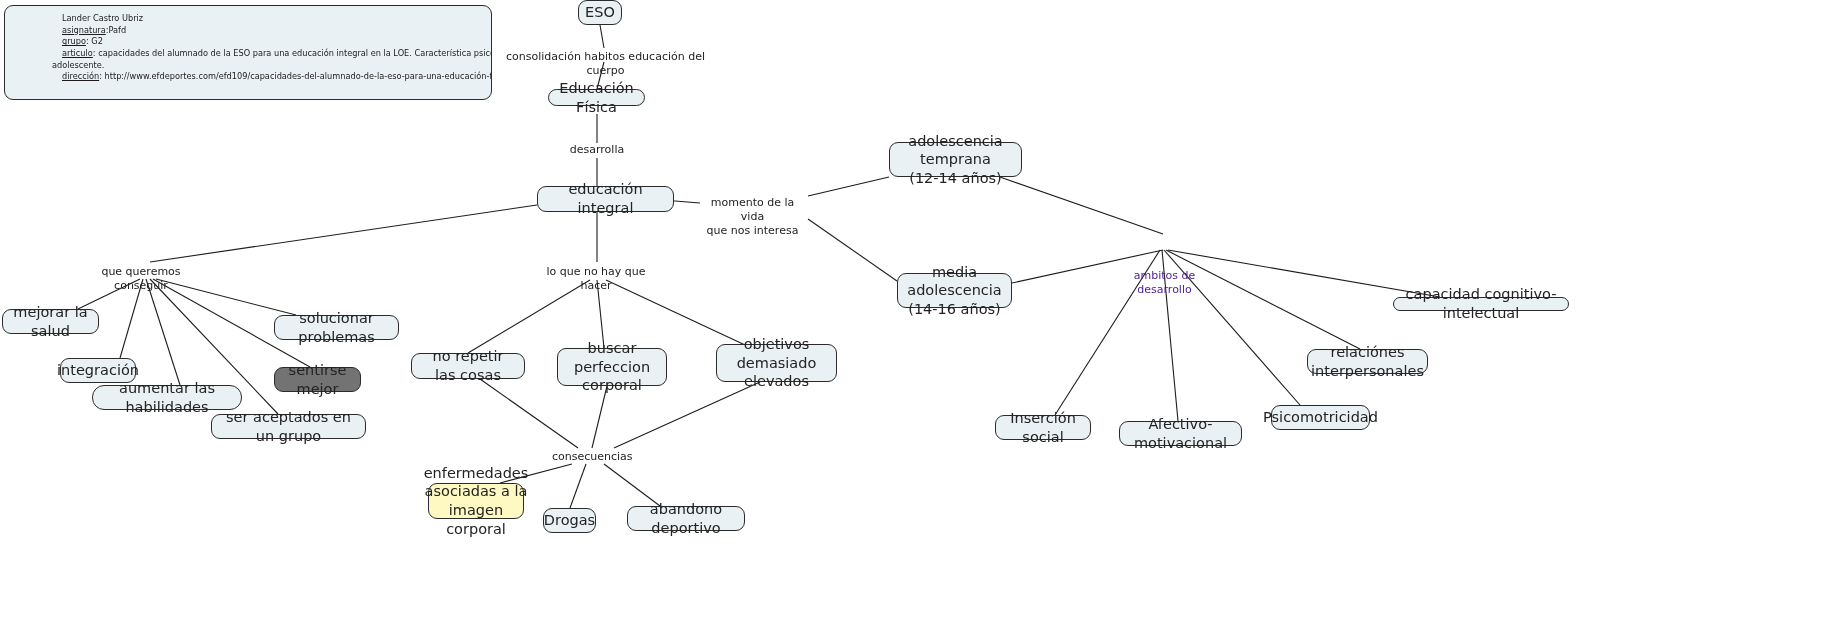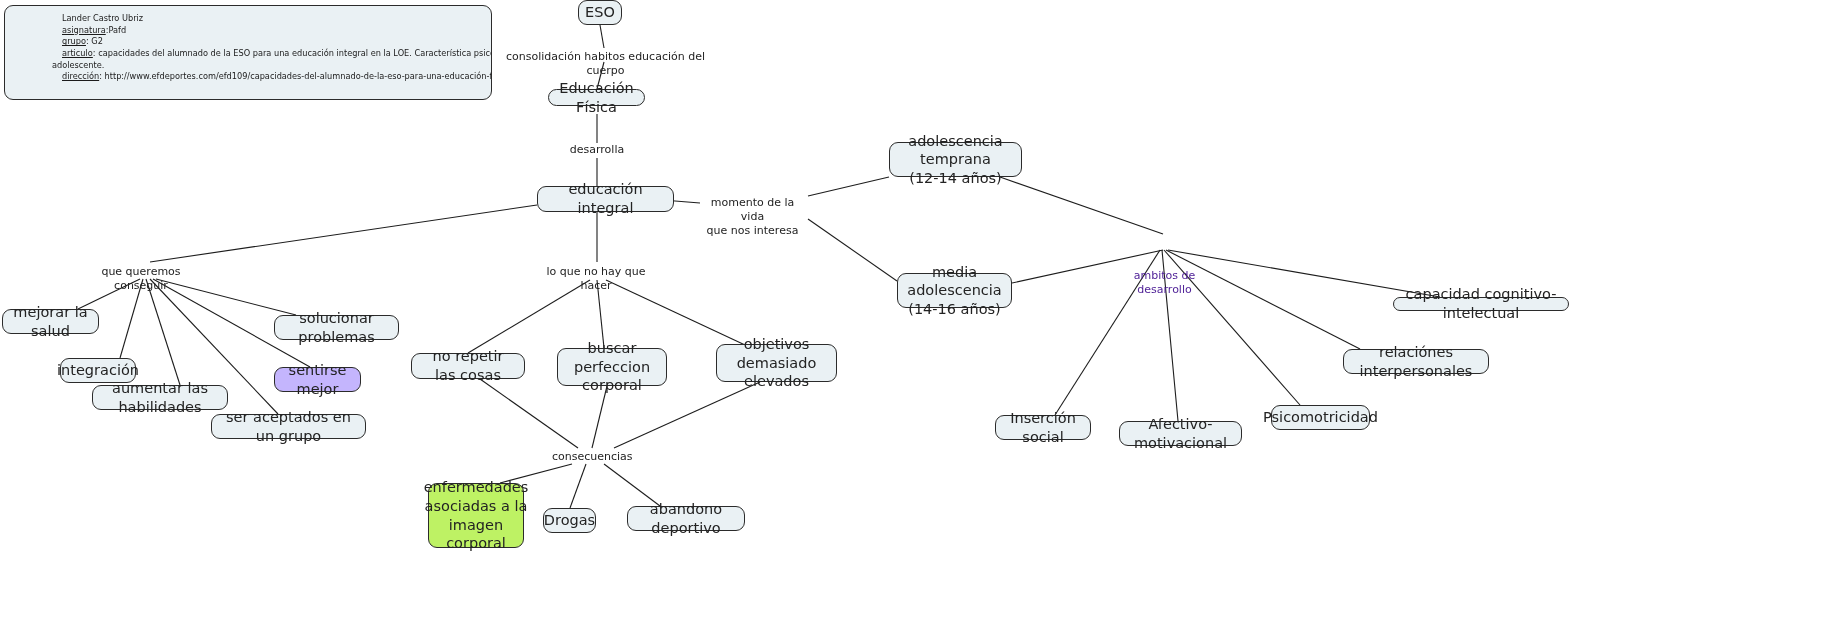--- a/index.html
+++ b/index.html
@@ -127,36 +127,36 @@
     </div>
 
 <div class="node" style="left: 578px; top: 0px; width: 44px; height: 25px; background: rgb(234, 241, 244); border-color: rgb(43, 43, 43); color: rgb(35, 35, 35);">ESO</div>
     <div class="node" style="left: 548px; top: 89px; width: 97px; height: 17px; background: rgb(234, 241, 244); border-color: rgb(43, 43, 43); color: rgb(35, 35, 35);">Educación Física</div>
     <div class="node" style="left: 537px; top: 186px; width: 137px; height: 26px; background: rgb(234, 241, 244); border-color: rgb(43, 43, 43); color: rgb(35, 35, 35);">educación integral</div>
     <div class="node" style="left: 889px; top: 142px; width: 133px; height: 35px; background: rgb(234, 241, 244); border-color: rgb(43, 43, 43); color: rgb(35, 35, 35);">adolescencia temprana
 (12-14 años)</div>
     <div class="node" style="left: 897px; top: 273px; width: 115px; height: 35px; background: rgb(234, 241, 244); border-color: rgb(43, 43, 43); color: rgb(35, 35, 35);">media adolescencia
 (14-16 años)</div>
     <div class="node" style="left: 1393px; top: 297px; width: 176px; height: 14px; background: rgb(234, 241, 244); border-color: rgb(43, 43, 43); color: rgb(35, 35, 35);">capacidad cognitivo-intelectual</div>
-    <div class="node" style="left: 1307px; top: 349px; width: 146px; height: 25px; background: rgb(234, 241, 244); border-color: rgb(43, 43, 43); color: rgb(35, 35, 35); margin-left: 36px;">relaciónes interpersonales</div>
+    <div class="node" style="left: 1307px; top: 349px; width: 121px; height: 25px; background: rgb(234, 241, 244); border-color: rgb(43, 43, 43); color: rgb(35, 35, 35);">relaciónes interpersonales</div>
     <div class="node" style="left: 1271px; top: 405px; width: 99px; height: 25px; background: rgb(234, 241, 244); border-color: rgb(43, 43, 43); color: rgb(35, 35, 35);">Psicomotricidad</div>
     <div class="node" style="left: 1119px; top: 421px; width: 123px; height: 25px; background: rgb(234, 241, 244); border-color: rgb(43, 43, 43); color: rgb(35, 35, 35);">Afectivo-motivacional</div>
     <div class="node" style="left: 995px; top: 415px; width: 96px; height: 25px; background: rgb(234, 241, 244); border-color: rgb(43, 43, 43); color: rgb(35, 35, 35);">Inserción social</div>
     <div class="node" style="left: 2px; top: 309px; width: 97px; height: 25px; background: rgb(234, 241, 244); border-color: rgb(43, 43, 43); color: rgb(35, 35, 35);">mejorar la salud</div>
     <div class="node" style="left: 60px; top: 358px; width: 76px; height: 25px; background: rgb(234, 241, 244); border-color: rgb(43, 43, 43); color: rgb(35, 35, 35);">integración</div>
-    <div class="node" style="left: 92px; top: 385px; width: 136px; height: 25px; background: rgb(234, 241, 244); border-color: rgb(43, 43, 43); color: rgb(35, 35, 35);">aumentar las habilidades</div>
+    <div class="node" style="left: 92px; top: 385px; width: 150px; height: 25px; background: rgb(234, 241, 244); border-color: rgb(43, 43, 43); color: rgb(35, 35, 35); border-radius: 12px;">aumentar las habilidades</div>
     <div class="node" style="left: 211px; top: 414px; width: 155px; height: 25px; background: rgb(234, 241, 244); border-color: rgb(43, 43, 43); color: rgb(35, 35, 35);">ser aceptados en un grupo</div>
-    <div class="node" style="left: 274px; top: 367px; width: 87px; height: 25px; background: #c4b5fd; border-color: rgb(43, 43, 43); color: rgb(35, 35, 35);">sentirse mejor</div>
+    <div class="node" style="left: 274px; top: 367px; width: 87px; height: 25px; background: #737373; border-color: rgb(43, 43, 43); color: rgb(35, 35, 35);">sentirse mejor</div>
     <div class="node" style="left: 274px; top: 315px; width: 125px; height: 25px; background: rgb(234, 241, 244); border-color: rgb(43, 43, 43); color: rgb(35, 35, 35);">solucionar problemas</div>
     <div class="node" style="left: 411px; top: 353px; width: 114px; height: 26px; background: rgb(234, 241, 244); border-color: rgb(43, 43, 43); color: rgb(35, 35, 35);">no repetir las cosas</div>
     <div class="node" style="left: 557px; top: 348px; width: 110px; height: 38px; background: rgb(234, 241, 244); border-color: rgb(43, 43, 43); color: rgb(35, 35, 35);">buscar perfeccion
 corporal</div>
     <div class="node" style="left: 716px; top: 344px; width: 121px; height: 38px; background: rgb(234, 241, 244); border-color: rgb(43, 43, 43); color: rgb(35, 35, 35);">objetivos demasiado
 elevados</div>
-    <div class="node" style="left: 428px; top: 483px; width: 96px; height: 65px; background: #bef264; border-color: rgb(43, 43, 43); color: rgb(35, 35, 35);">enfermedades
+    <div class="node" style="left: 428px; top: 483px; width: 96px; height: 36px; background: #fef9c3; border-color: rgb(43, 43, 43); color: rgb(35, 35, 35);">enfermedades
 asociadas a la
 imagen corporal</div>
     <div class="node" style="left: 543px; top: 508px; width: 53px; height: 25px; background: rgb(234, 241, 244); border-color: rgb(43, 43, 43); color: rgb(35, 35, 35);">Drogas</div>
     <div class="node" style="left: 627px; top: 506px; width: 118px; height: 25px; background: rgb(234, 241, 244); border-color: rgb(43, 43, 43); color: rgb(35, 35, 35);">abandono deportivo</div>
     <div class="linklabel" style="left: 494px; top: 50px; width: 223px; color: rgb(35, 35, 35);">consolidación habitos educación del cuerpo</div>
     <div class="linklabel" style="left: 567px; top: 143px; width: 60px; color: rgb(35, 35, 35);">desarrolla</div>
     <div class="linklabel" style="left: 702px; top: 196px; width: 101px; color: rgb(35, 35, 35);">momento de la vida
 que nos interesa</div>
     <div class="linklabel" style="left: 1108px; top: 236px; width: 113px; color: #4c1d95; margin-top: 33px;">ambitos de desarrollo</div>
     <div class="linklabel" style="left: 78px; top: 265px; width: 126px; color: rgb(35, 35, 35);">que queremos conseguir</div>

